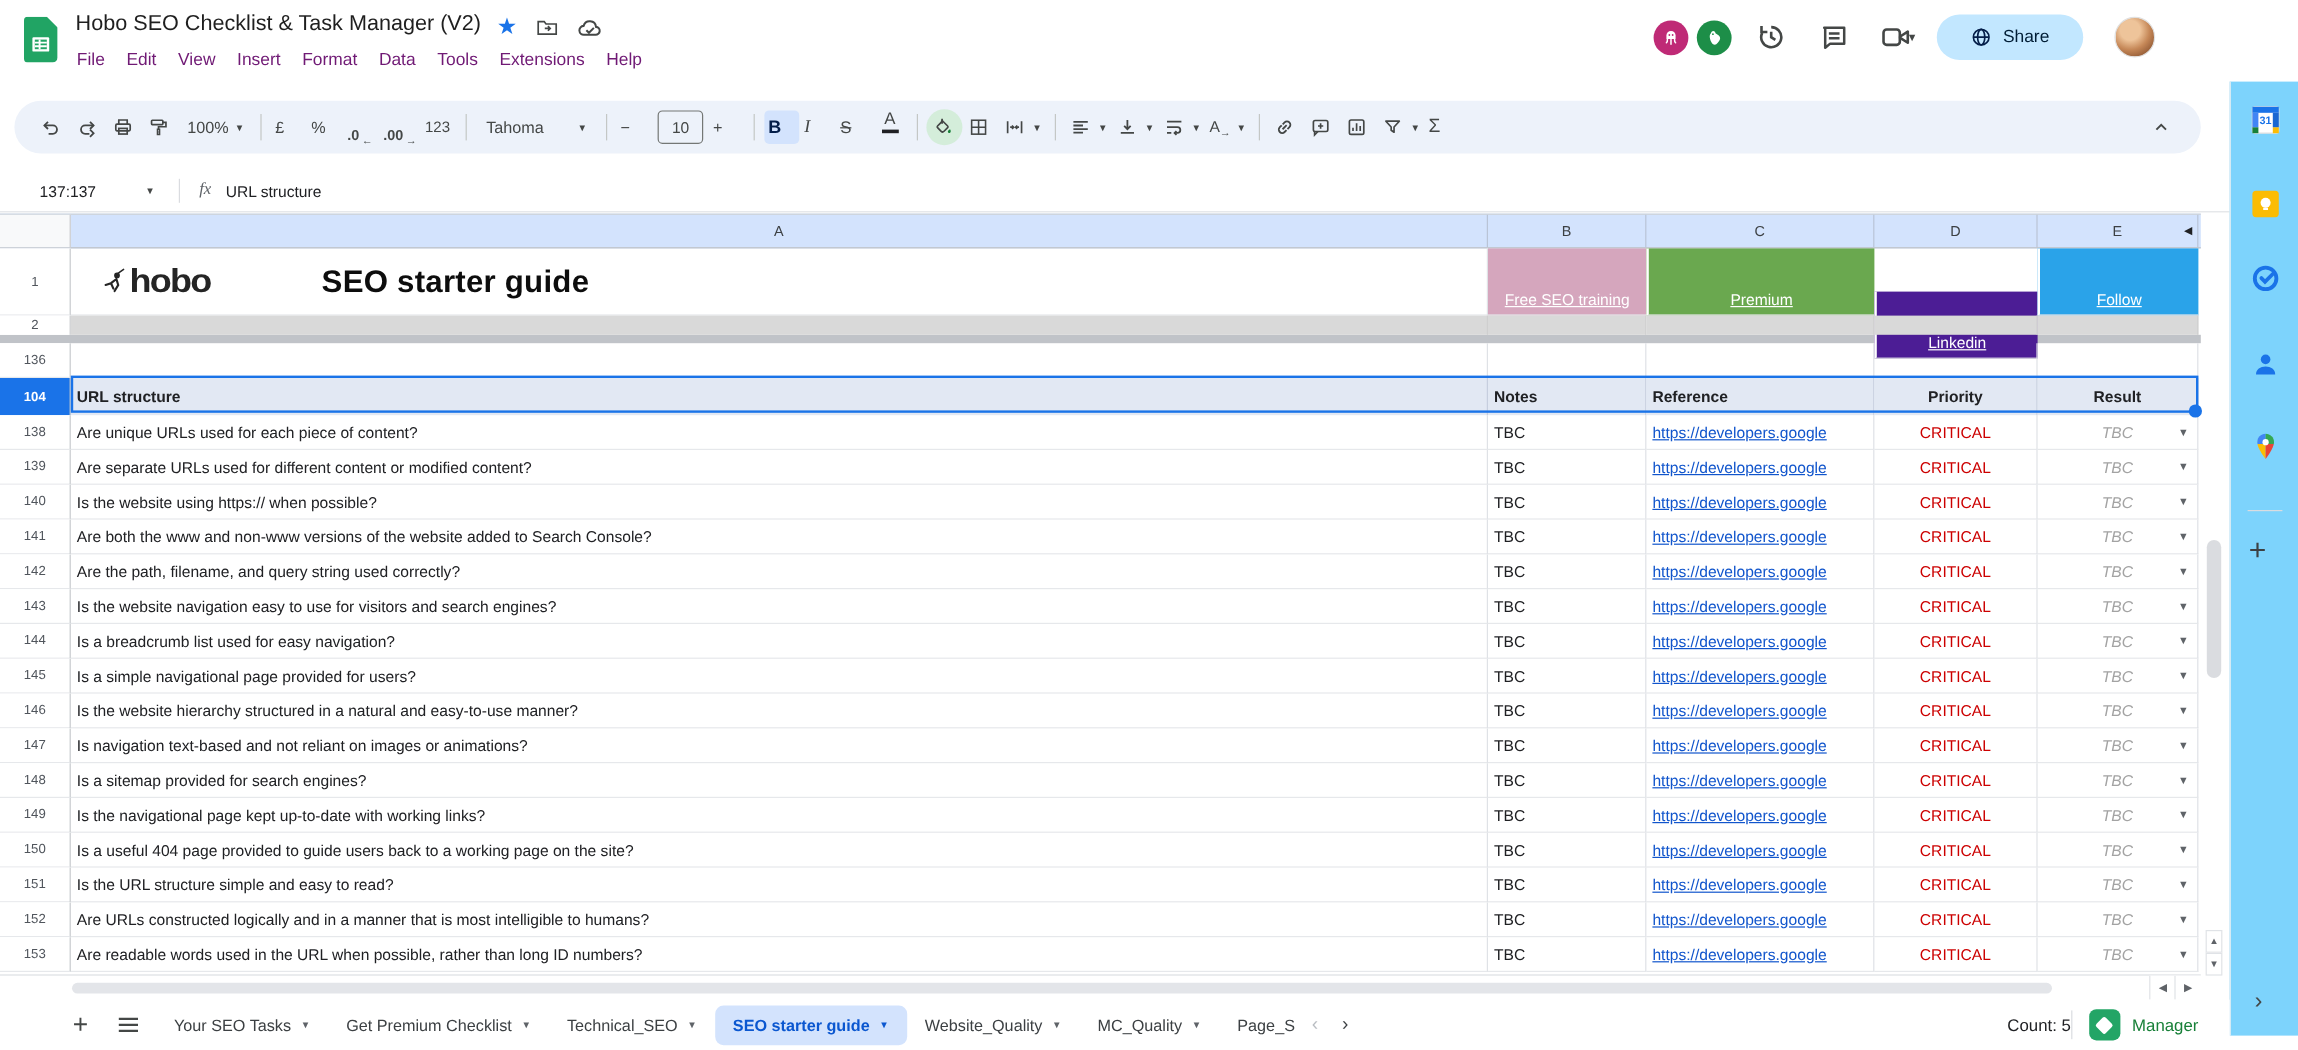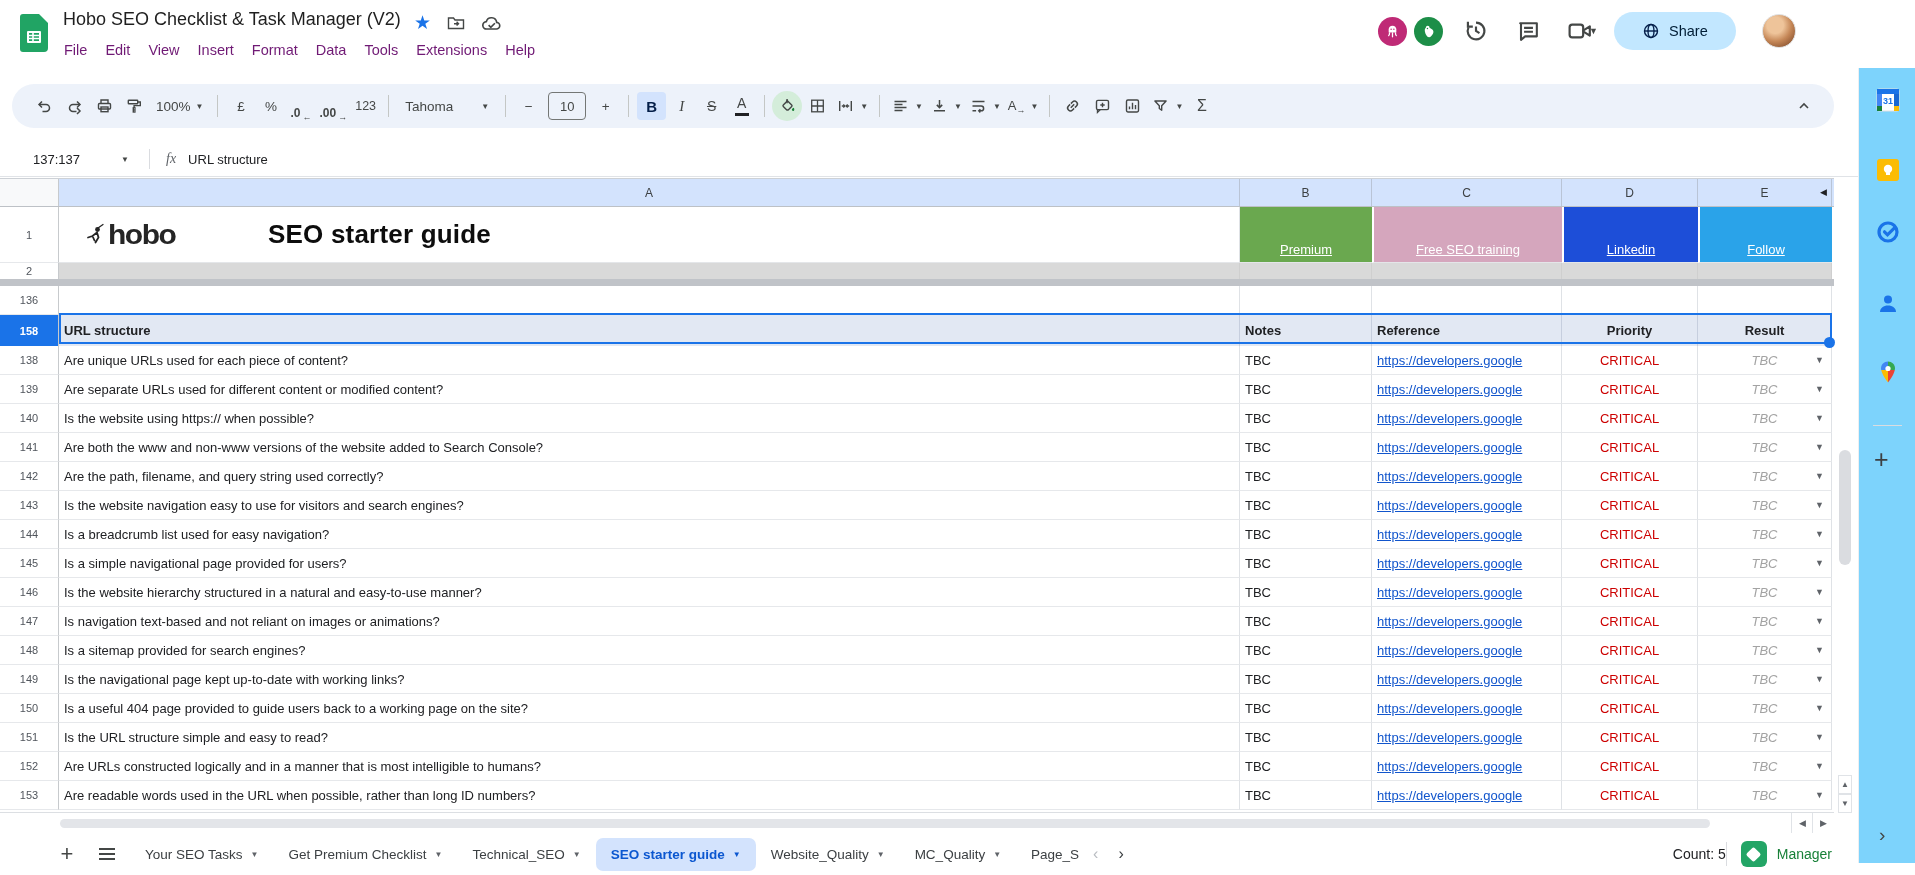--- a/index.html
+++ b/index.html
@@ -18,21 +18,21 @@
   .anon{width:29px;height:29px;border-radius:50%;display:flex;align-items:center;justify-content:center;margin-right:7px}
   .tb-ico{width:26px;height:26px;margin:0 13px;display:flex;align-items:center;justify-content:center}
   .cam-dd{font-size:9px;color:#444746;margin-left:-6px;margin-right:6px}
   .share-btn{width:122px;height:38px;border-radius:19px;background:#c2e7ff;display:flex;align-items:center;justify-content:center;gap:9px;margin-left:10px;color:#001d35;font-size:14.5px;font-weight:500}
   .avatar{width:34px;height:34px;border-radius:50%;margin-left:26px;
     background:radial-gradient(circle at 38% 32%,#eec49a 0 28%,#c58757 55%,#6e3a1d 100%);
     border:1px solid #e0e0e0;box-sizing:border-box}
   
   #toolbar{position:absolute;left:12px;top:84px;width:1822px;height:44px;background:#edf2fa;border-radius:22px;
     display:flex;align-items:center;padding:0 16px 0 18px;box-sizing:border-box;gap:1px}
-  .tbtn{height:28px;min-width:29px;border-radius:4px;display:flex;align-items:center;justify-content:center;
+  .tbtn{height:28px;min-width:29px;border-radius:4px;display:flex;align-items:center;
     color:#444746;font-size:13.5px;gap:2px;padding:0 3px;box-sizing:border-box}
   .tbtn.active{background:#d3e3fd;color:#041e49}
   .tdiv{width:1px;height:22px;background:#c4c7c5;margin:0 7px;flex:none}
   .dd{font-size:8px;color:#444746;margin-left:3px}
   .zoombox{padding:0 6px}
   .fontbox{width:100px;justify-content:space-between;padding:0 8px}
   .sizebox{width:36px;height:26px;border:1px solid #747775;border-radius:4px;display:flex;align-items:center;justify-content:center;font-size:13px;color:#444746;margin:0 4px}
   .bold-b{font-weight:700;font-size:15px}
   .ital-i{font-style:italic;font-family:"Liberation Serif",serif;font-size:15px}
   .strike-s{text-decoration:line-through;font-size:14px}
@@ -392,29 +392,29 @@
               <path d="M13 10.5 8.5 14l-4.5 1.5M8.5 14l2 4.5M13 10.5l1.5 5-3 5"></path>
               <path d="M14 6 19 2.5" stroke-width="1.3"></path>
             </g>
           </svg>
         <span class="hobo-word">hobo</span>
       </span>
       <span class="banner-title">SEO starter guide</span>
     </div>
     <div class="banner-links">
 
+        <div class="blink" style="background-color: rgb(213, 166, 189);">
+          <span class="blab">Free SEO training</span>
+        </div>
+
         <div class="blink" style="background-color: rgb(106, 168, 79);">
           <span class="blab">Premium</span>
         </div>
 
-        <div class="blink" style="background-color: rgb(213, 166, 189);">
-          <span class="blab">Free SEO training</span>
-        </div>
-
-        <div class="blink" style="background-color: #1d4ed8;">
+        <div class="blink" style="background-color: #4c1d95; margin-top: 36px;">
           <span class="blab">Linkedin</span>
         </div>
 
         <div class="blink" style="background-color: rgb(42, 163, 233);">
           <span class="blab">Follow</span>
         </div>
       </div>
   </div>
 
   <div class="grow row2">
@@ -431,21 +431,21 @@
   <div class="grow row136">
     <div class="rownum">136</div>
     <div class="c wA"></div>
     <div class="c wB"></div>
     <div class="c wC"></div>
     <div class="c wD"></div>
     <div class="c wE"></div>
   </div>
 
   <div class="grow hdr137">
-    <div class="rownum">158</div>
+    <div class="rownum">104</div>
     <div class="c wA">URL structure</div>
     <div class="c wB">Notes</div>
     <div class="c wC">Reference</div>
     <div class="c wD ctr">Priority</div>
     <div class="c wE ctr">Result</div>
   </div>
 
   <div class="rows-host">
 
       <div class="grid-row">

